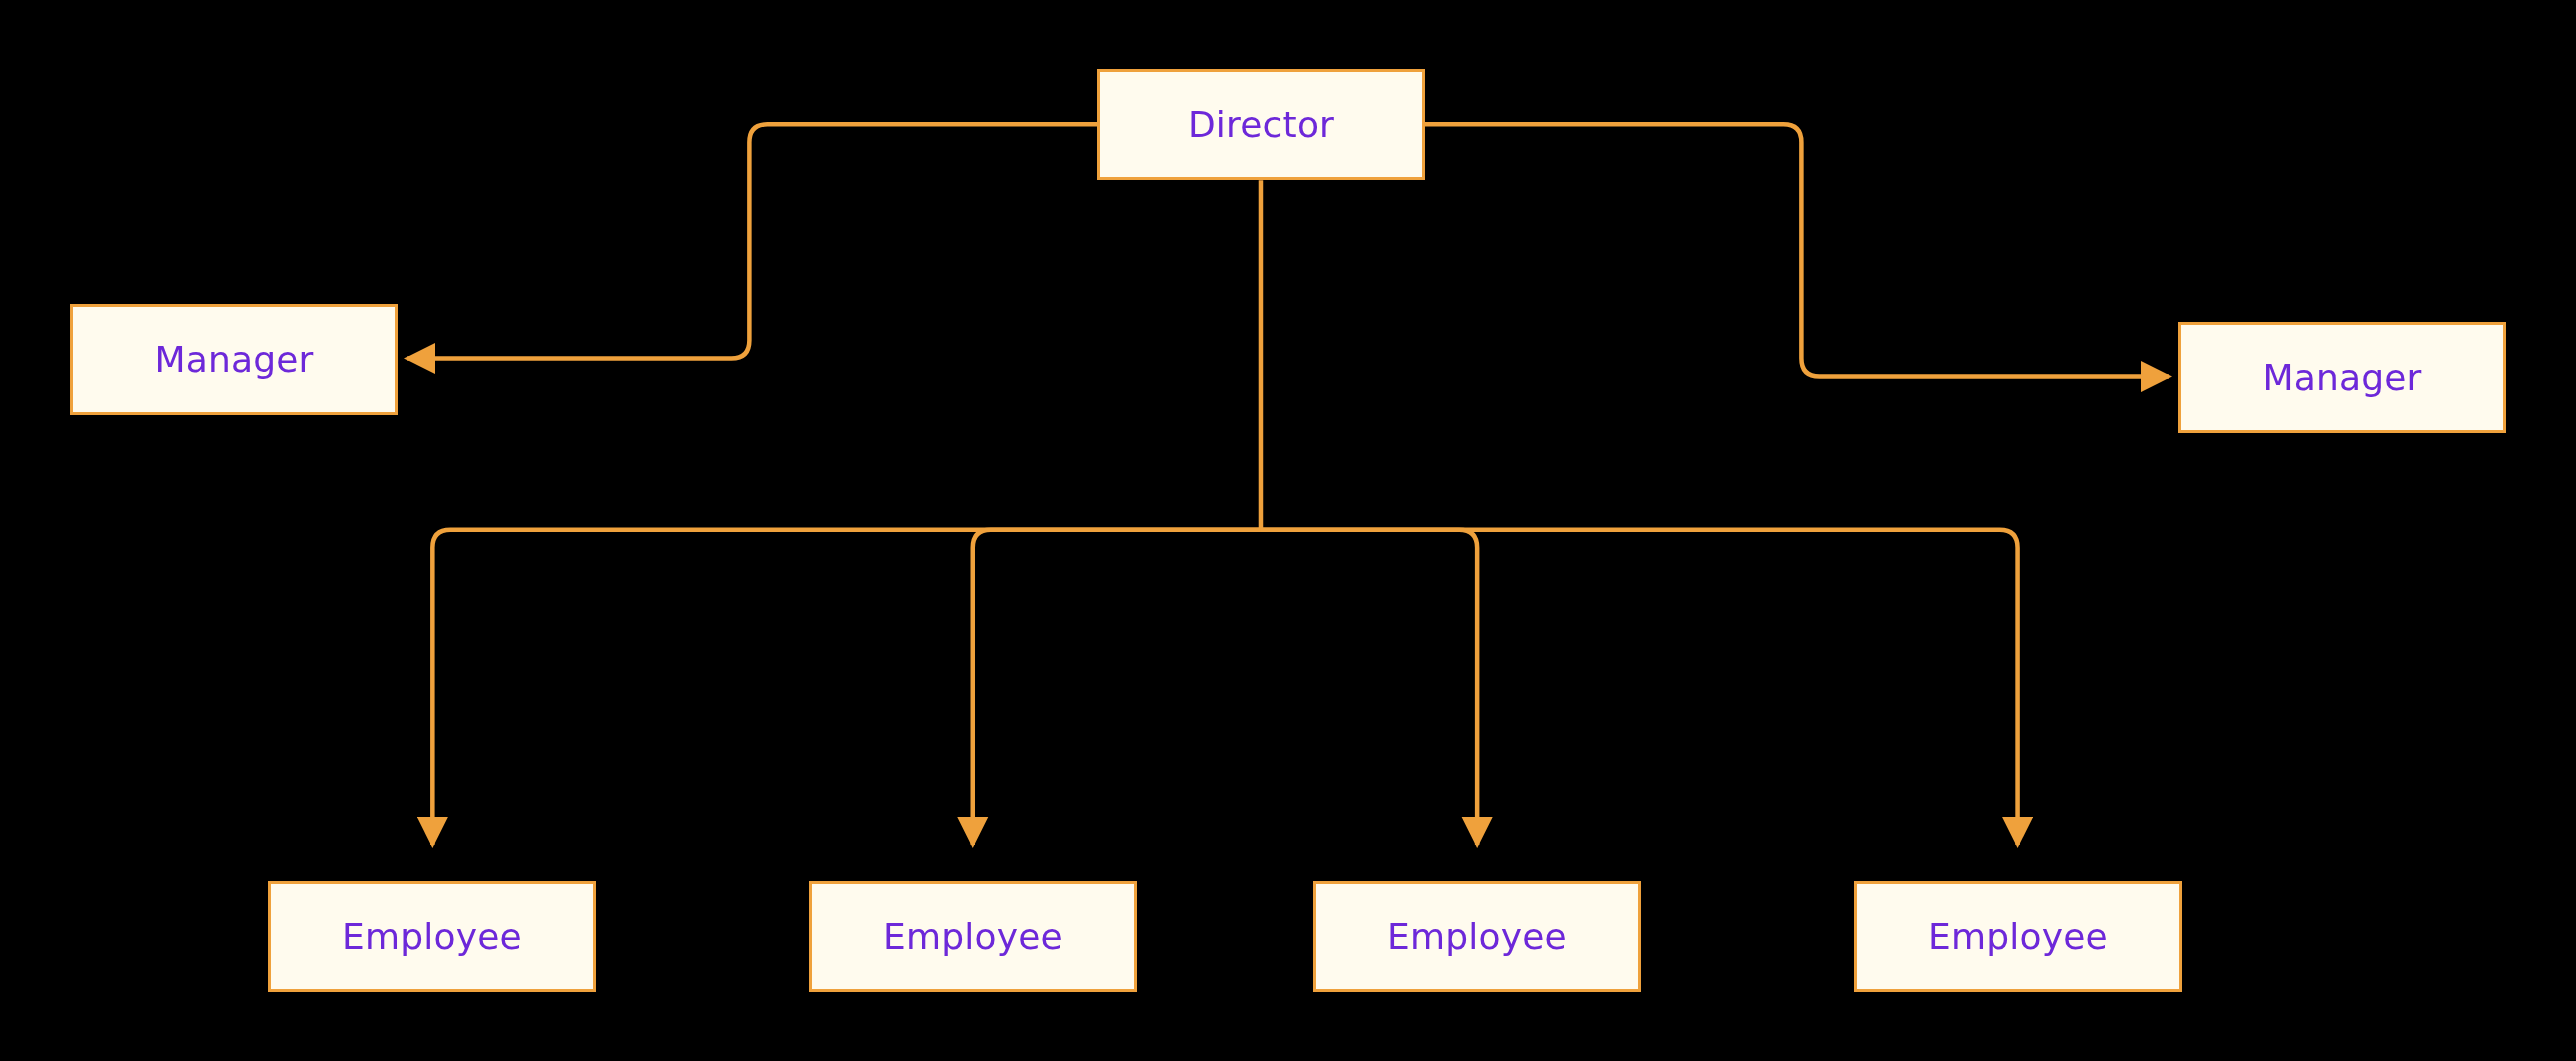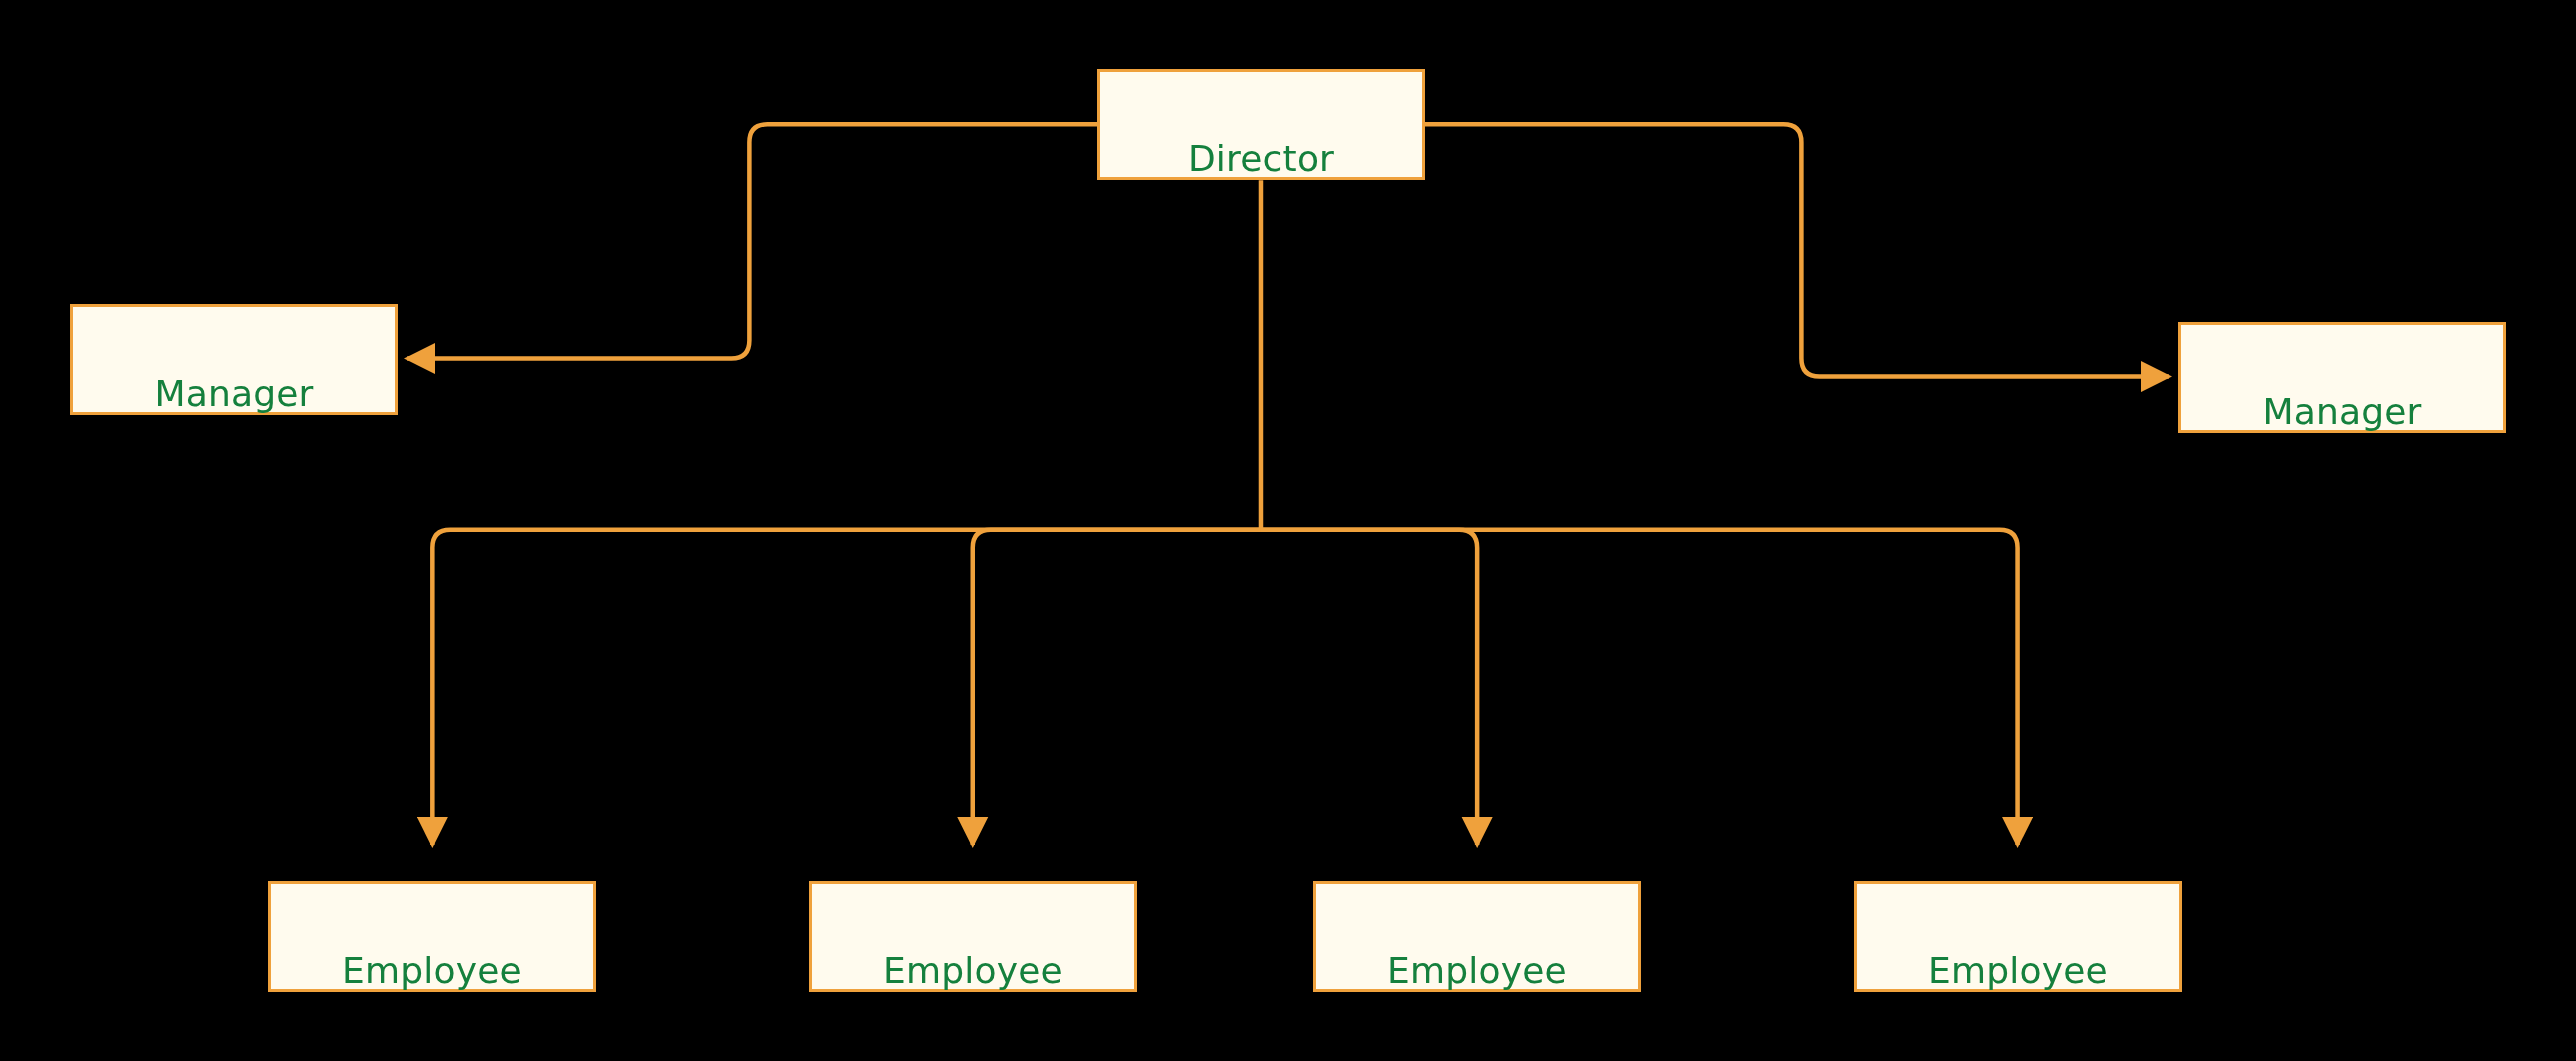--- a/index.html
+++ b/index.html
@@ -20,25 +20,25 @@
     left: 0;
     top: 0;
     width: 2576px;
     height: 1062px;
     pointer-events: none;
   }
   .node {
     position: absolute;
     box-sizing: border-box;
     display: flex;
-    align-items: flex-end;
+    align-items: center;
     justify-content: center;
     background: #FFFBEE;
     border: 3.6px solid #EFA13C;
-    color: #15803d;
+    color: #6d28d9;
     font-size: 36px;
     font-weight: 400;
     letter-spacing: 0.2px;
     white-space: nowrap;
   }
   .node-label {
     display: block;
     line-height: 1;
   }
 </style>

